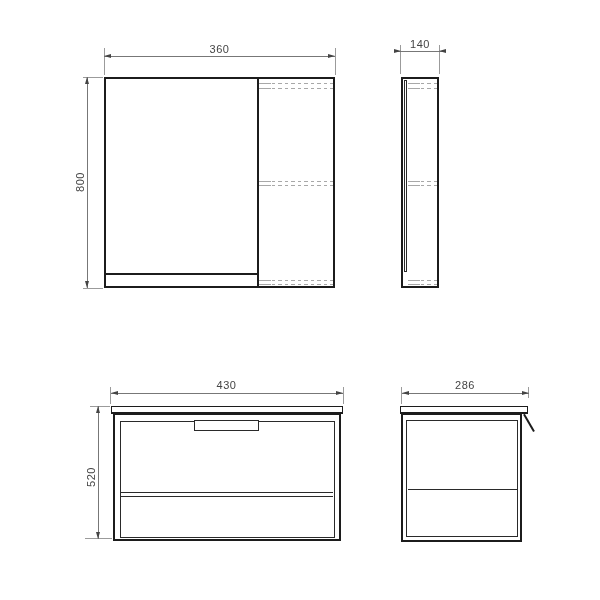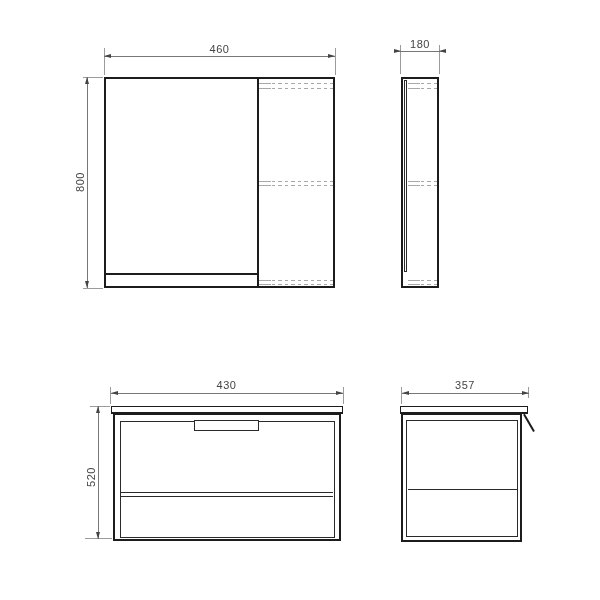--- a/index.html
+++ b/index.html
@@ -47,21 +47,21 @@
     <div class="hid" style="left:259px;top:180.5px;width:74px;"></div>
     <div class="hid" style="left:259px;top:184.5px;width:74px;"></div>
     <div class="hid" style="left:259px;top:279.5px;width:74px;"></div>
     <div class="hid" style="left:259px;top:283.5px;width:74px;"></div>
 
     <div class="eln" style="left:103.5px;top:48px;width:1px;height:27px;"></div>
     <div class="eln" style="left:334.5px;top:48px;width:1px;height:27px;"></div>
     <div class="dln" style="left:104px;top:56px;width:231px;height:1px;"></div>
     <div class="arr l" style="left:104px;top:54px;"></div>
     <div class="arr r" style="left:328px;top:54px;"></div>
-    <div class="dimlabel" style="left:104px;top:43px;width:231px;">460</div>
+    <div class="dimlabel" style="left:104px;top:43px;width:231px;">360</div>
 
     <div class="eln" style="left:83px;top:77px;width:20px;height:1px;"></div>
     <div class="eln" style="left:83px;top:287.5px;width:20px;height:1px;"></div>
     <div class="dln" style="left:86.5px;top:77px;width:1px;height:211px;"></div>
     <div class="arr u" style="left:84.5px;top:77px;"></div>
     <div class="arr d" style="left:84.5px;top:281px;"></div>
     <div class="vlabel" style="left:60px;top:176px;">800</div>
   </div>
 
   <div>
@@ -73,21 +73,21 @@
     <div class="hid" style="left:407.5px;top:180.5px;width:30px;"></div>
     <div class="hid" style="left:407.5px;top:184.5px;width:30px;"></div>
     <div class="hid" style="left:407.5px;top:279.5px;width:30px;"></div>
     <div class="hid" style="left:407.5px;top:283.5px;width:30px;"></div>
 
     <div class="eln" style="left:400px;top:45px;width:1px;height:29px;"></div>
     <div class="eln" style="left:438.5px;top:45px;width:1px;height:29px;"></div>
     <div class="dln" style="left:395px;top:51px;width:49.5px;height:1px;"></div>
     <div class="arr r" style="left:393.5px;top:49px;"></div>
     <div class="arr l" style="left:439px;top:49px;"></div>
-    <div class="dimlabel" style="left:395px;top:38px;width:50px;">180</div>
+    <div class="dimlabel" style="left:395px;top:38px;width:50px;">140</div>
   </div>
 
   <div>
     <div class="ctop" style="left:110.5px;top:406px;width:232.5px;height:7.5px;"></div>
     <div class="box" style="left:113px;top:413px;width:228px;height:128px;"></div>
     <div class="inner" style="left:119.5px;top:420.5px;width:215px;height:117px;"></div>
     <div class="handle" style="left:194px;top:420px;width:64.5px;height:11px;"></div>
     <div class="tln" style="left:121px;top:492px;width:212px;height:1.3px;"></div>
     <div class="tln" style="left:121px;top:495.5px;width:212px;height:1.3px;"></div>
 
@@ -111,16 +111,16 @@
     <div class="box" style="left:401px;top:413px;width:120.5px;height:128.5px;"></div>
     <div class="inner" style="left:406px;top:419.5px;width:112px;height:117.5px;"></div>
     <div class="tln" style="left:407.5px;top:488.5px;width:109px;height:1.3px;"></div>
     <div class="diag" style="left:528px;top:412.6px;width:1.8px;height:20px;"></div>
 
     <div class="eln" style="left:401px;top:387px;width:1px;height:17px;"></div>
     <div class="eln" style="left:528px;top:387px;width:1px;height:11px;"></div>
     <div class="dln" style="left:401.5px;top:392.5px;width:127px;height:1px;"></div>
     <div class="arr l" style="left:401.5px;top:390.5px;"></div>
     <div class="arr r" style="left:521.5px;top:390.5px;"></div>
-    <div class="dimlabel" style="left:401.5px;top:379px;width:127px;">357</div>
+    <div class="dimlabel" style="left:401.5px;top:379px;width:127px;">286</div>
   </div>
 
 </div>
 
 </body></html>

